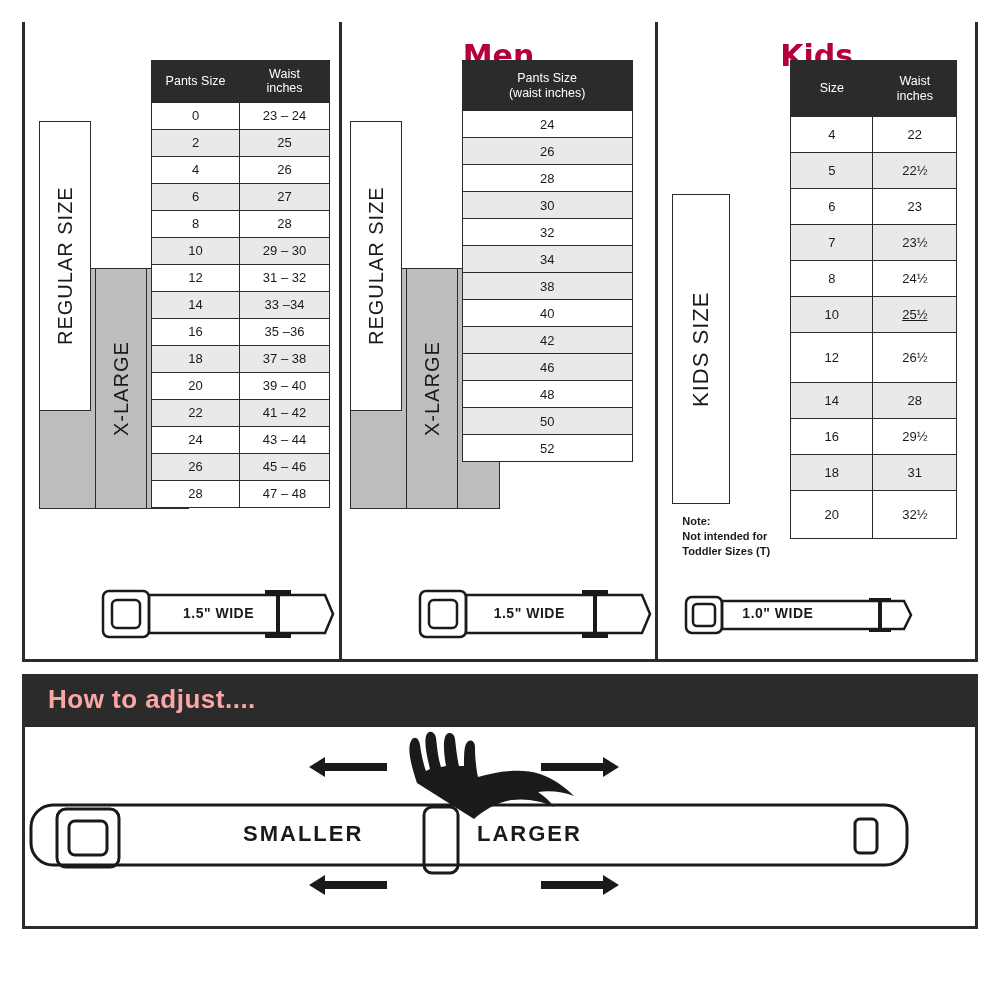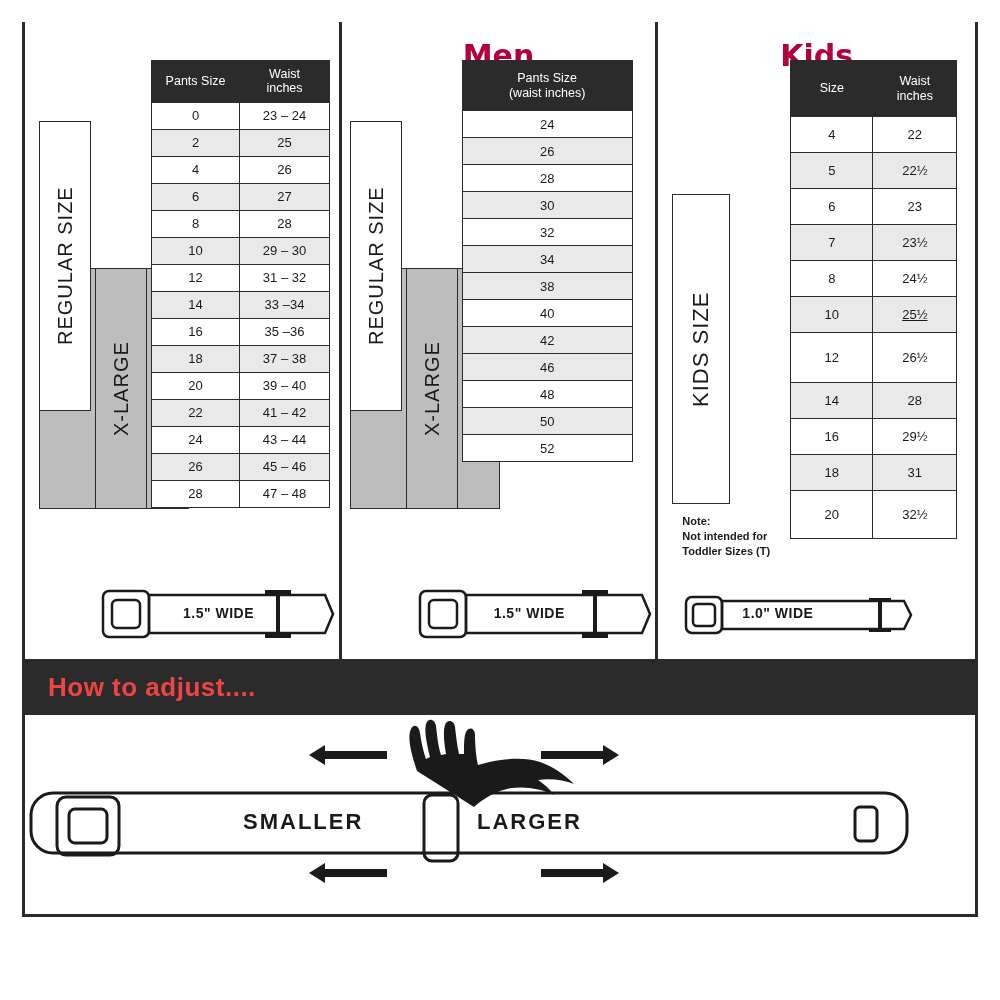--- a/index.html
+++ b/index.html
@@ -122,23 +122,23 @@
   .belt-diagram { position: relative; margin-top: 14px; height: 78px; }
   .belt-label {
     font-size: 14px;
     font-weight: bold;
     letter-spacing: 0.5px;
   }
 
   
   .adjust-bar {
     background: #2b2b2b;
-    color: #ef4444;
+    color: #fca5a5;
     padding: 10px 0 12px 26px;
-    margin-top: 0;
+    margin-top: 12px;
   }
   .adjust-bar .adjust-text {
     font-size: 26px;
     font-weight: bold;
     letter-spacing: 0.5px;
   }
   .adjust-panel {
     border: 3px solid #2b2b2b;
     border-top: none;
     height: 202px;

